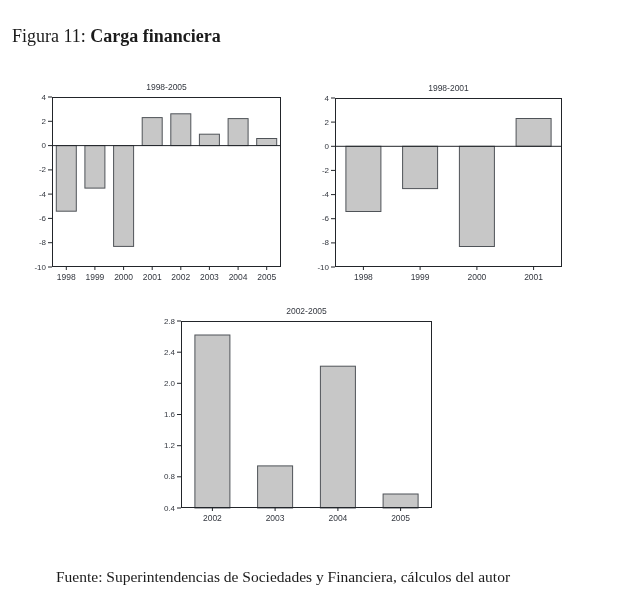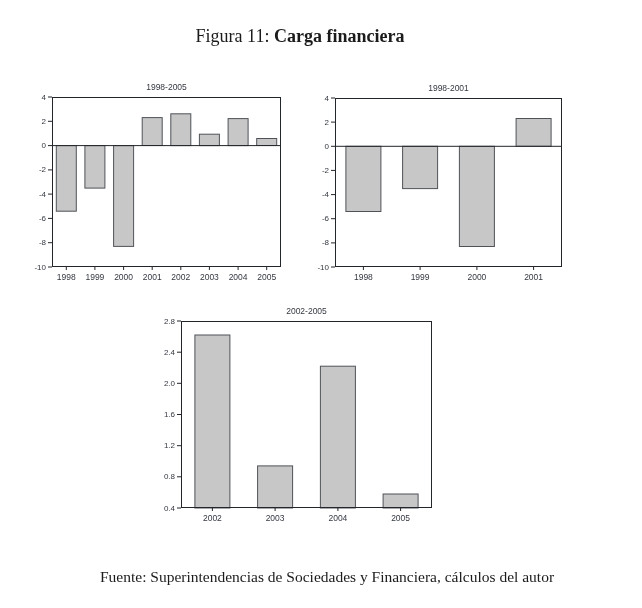--- a/index.html
+++ b/index.html
@@ -1,28 +1,28 @@
 <!DOCTYPE html>
 <html><head>
 <meta charset="utf-8">
 <style>
   html,body{margin:0;padding:0;}
   body{
     width:642px;height:608px;background:#ffffff;position:relative;overflow:hidden;
     font-family:"Liberation Serif", serif;
   }
   .fig-title{
-    position:absolute;left:0;top:26px;width:600px;text-align:center;
+    position:absolute;left:12px;top:26px;width:600px;text-align:left;
     font-size:18px;color:#1b1b1b;white-space:pre;
   }
   .fig-title b{font-weight:bold;}
   .chart{position:absolute;}
   .fig-footer{
     position:absolute;left:0;top:568px;width:566px;text-align:center;
-    font-size:15.5px;color:#1b1b1b;padding-left:44px;
+    font-size:15.5px;color:#1b1b1b;
   }
 </style>
 </head>
 <body>
 
 <div class="fig-title"><span>Figura 11: </span><b>Carga financiera</b></div>
 
 <div class="chart" id="chart0" style="left: 20px; top: 80px;"><svg width="290" height="208">
       <rect x="36.3" y="65.6" width="20" height="65.6" fill="#c7c7c7" stroke="#4f5358" stroke-width="1"></rect>
       <rect x="64.9" y="65.6" width="20" height="42.5" fill="#c7c7c7" stroke="#4f5358" stroke-width="1"></rect>

